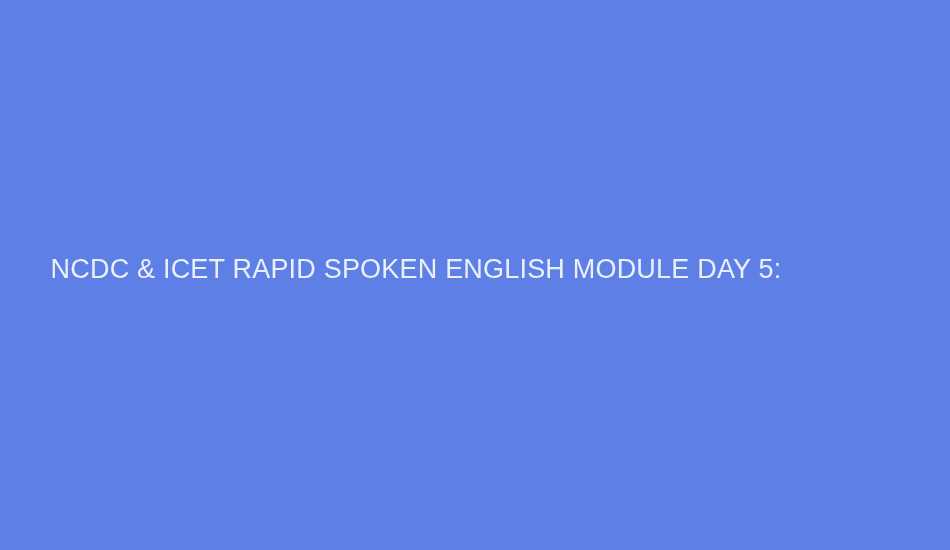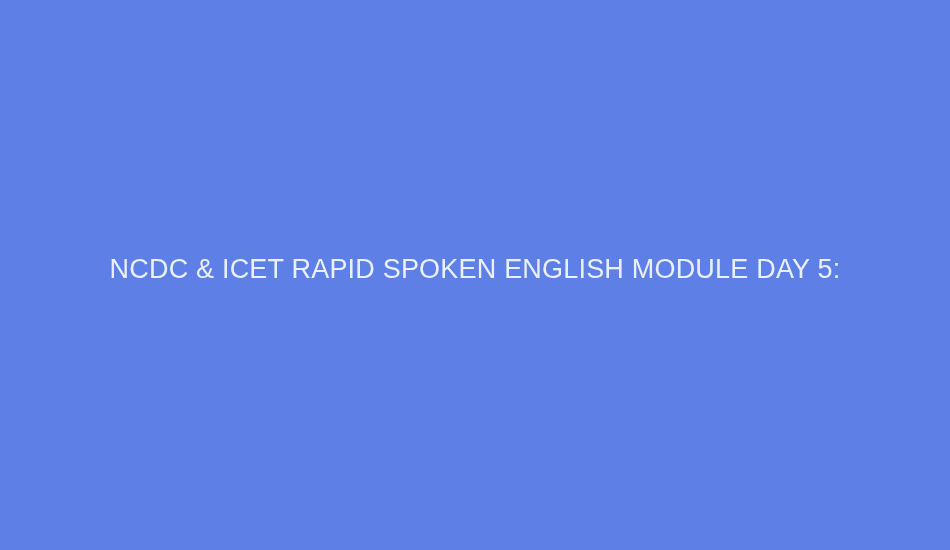--- a/index.html
+++ b/index.html
@@ -29,23 +29,23 @@
   }
 
   .title-block {
     position: absolute;
     left: 0;
     top: 0;
     width: 950px;
     height: 550px;
     display: flex;
     flex-direction: column;
-    align-items: center;
+    align-items: flex-start;
     justify-content: center;
-    padding: 0 68px;
+    padding: 0 36px;
     box-sizing: border-box;
   }
 
   .overlay-title {
     margin: 0;
     width: 760px;
     text-align: center;
     color: #eaf0fb;
     font-family: "Liberation Sans", sans-serif;
     font-size: 27px;

